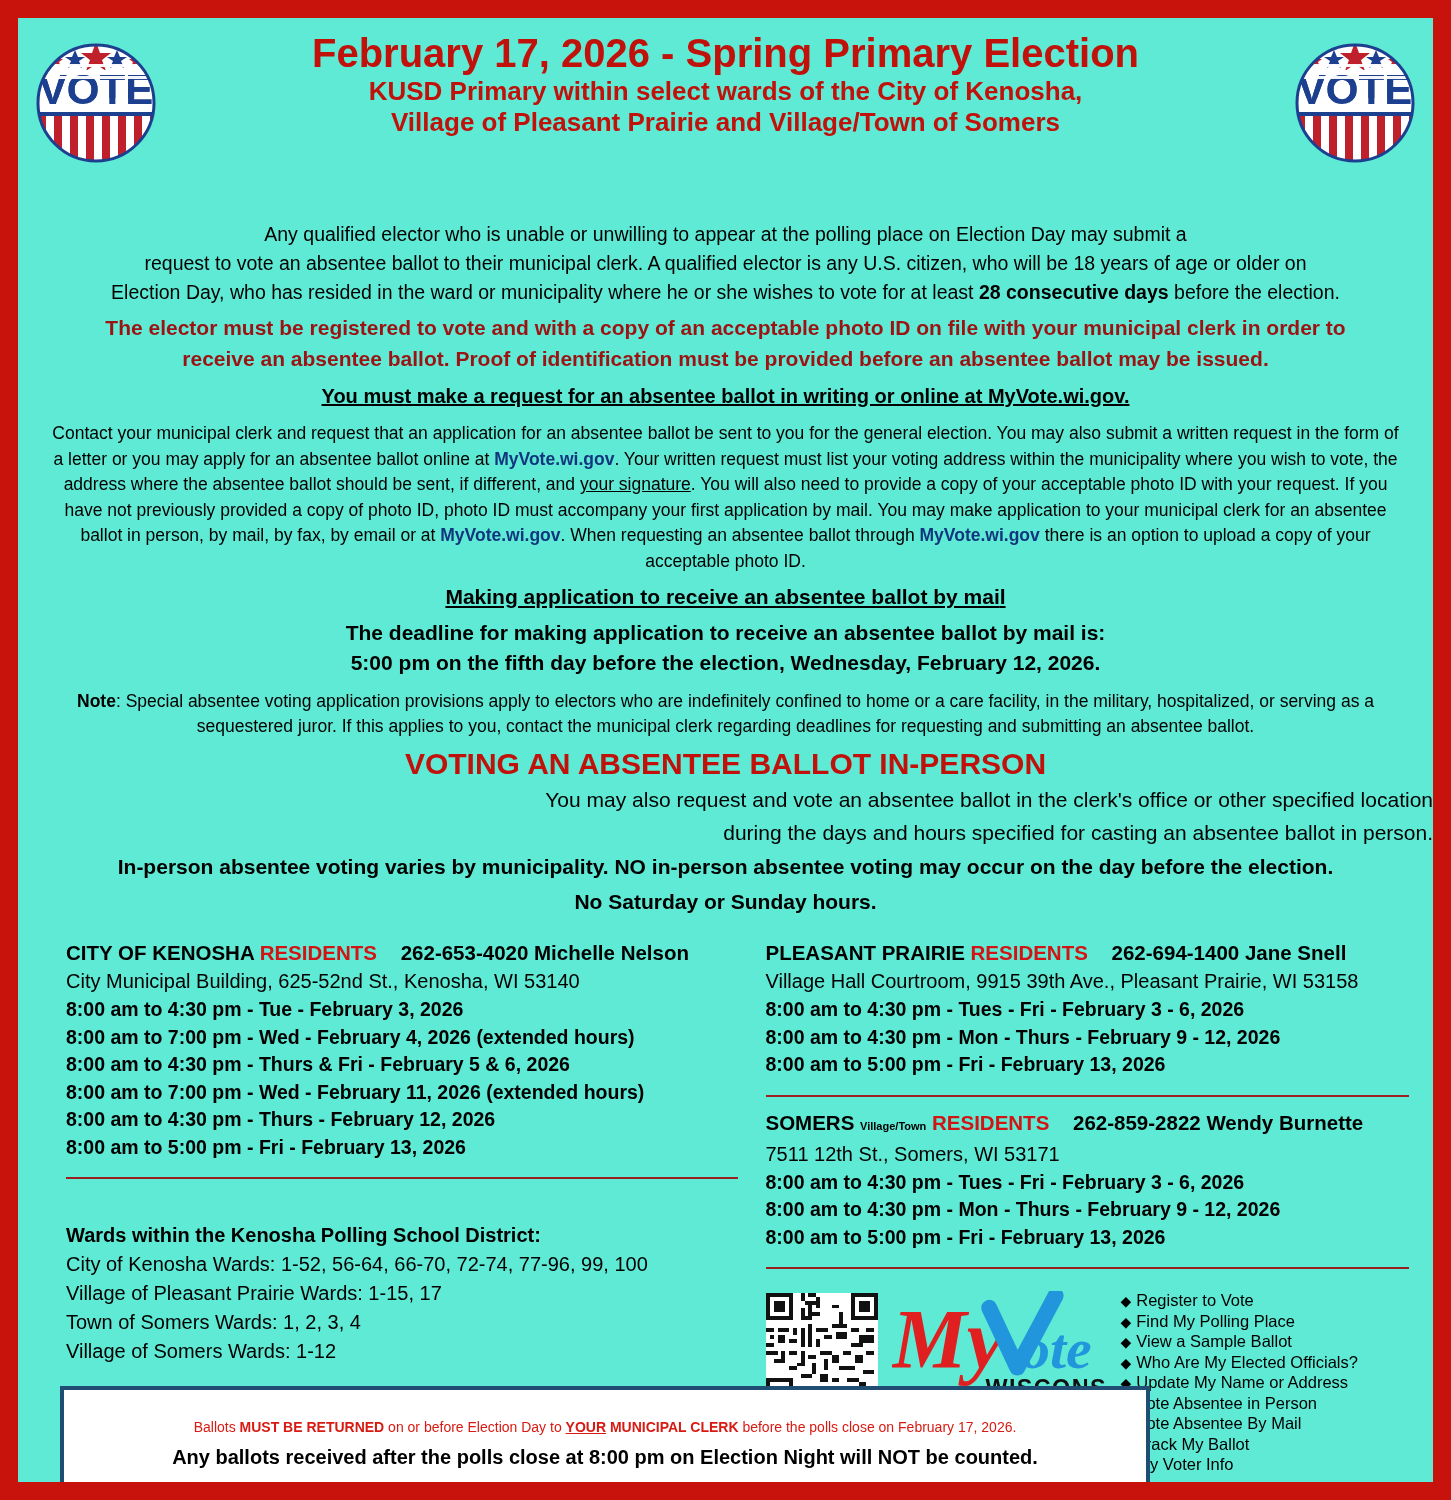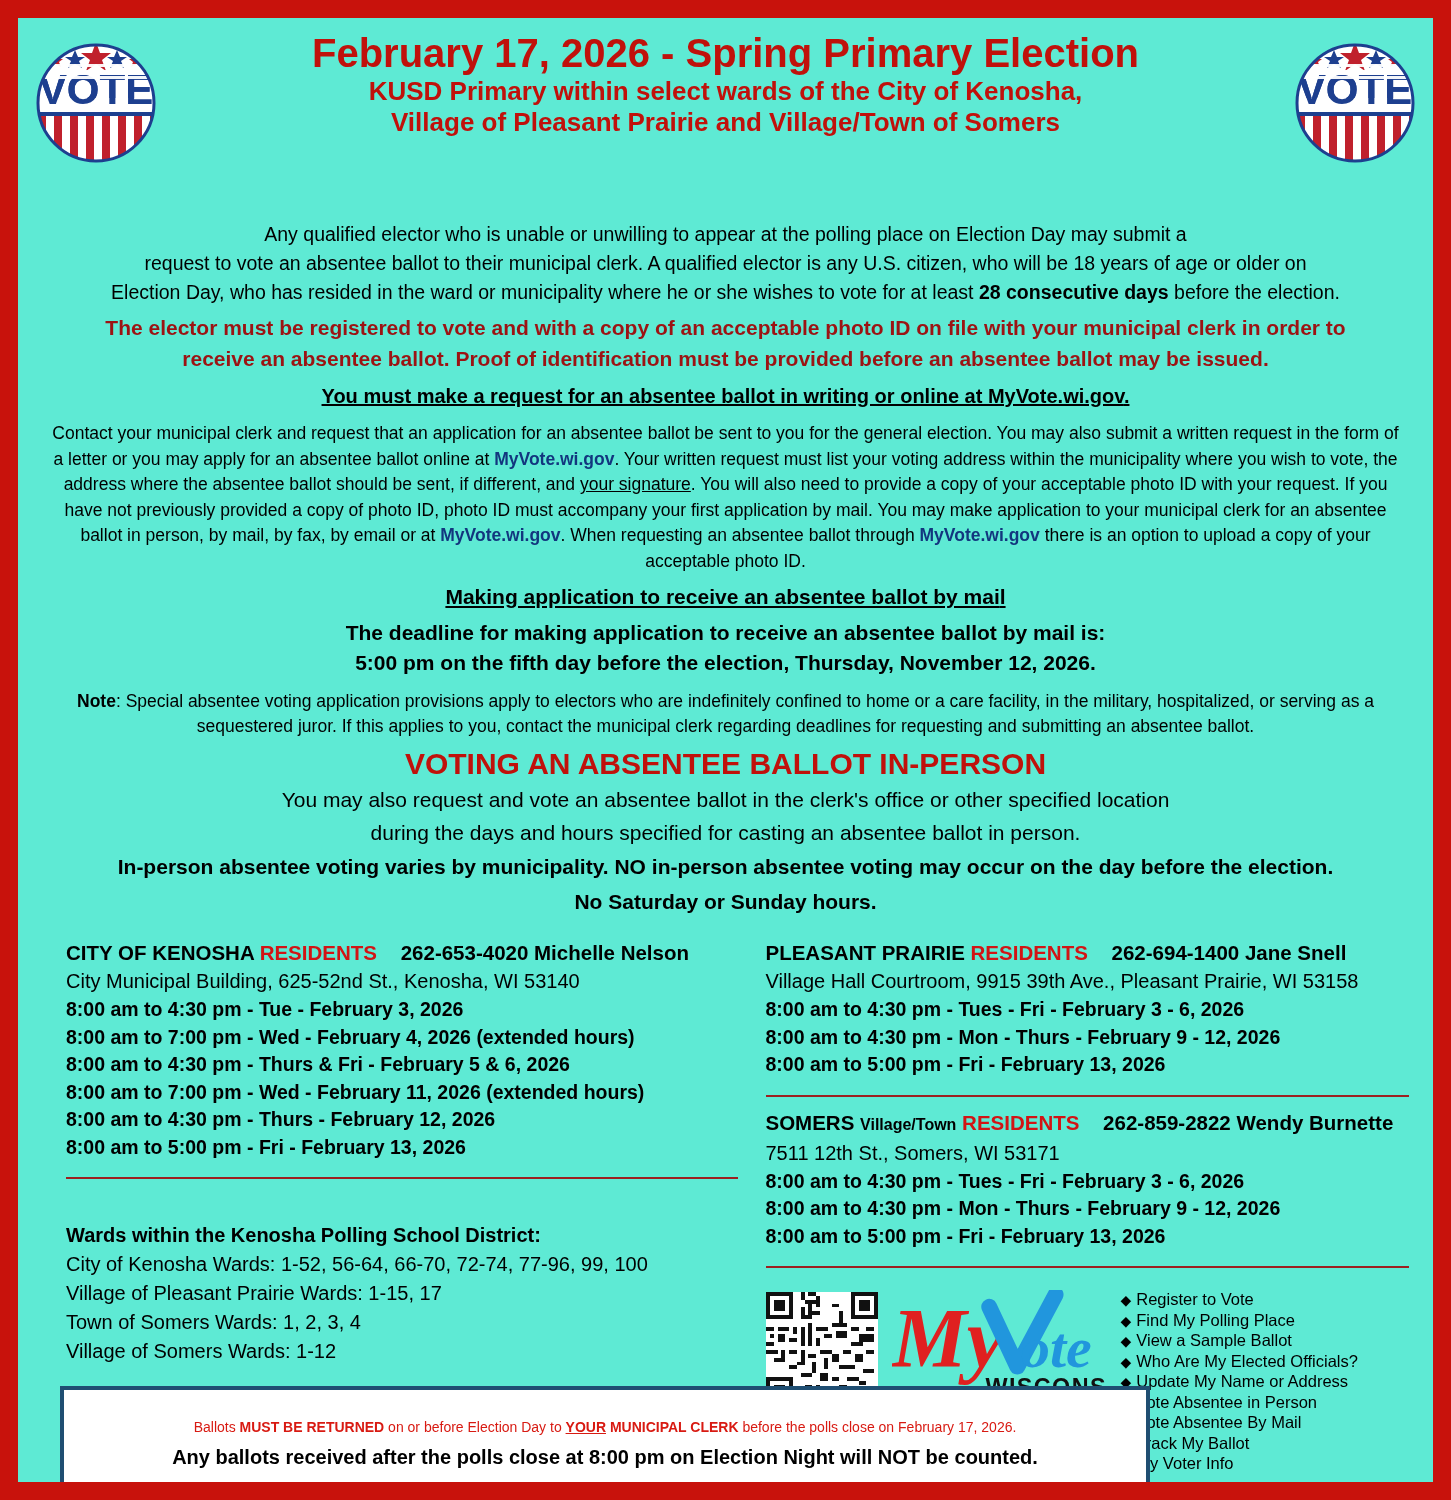--- a/index.html
+++ b/index.html
@@ -66,36 +66,36 @@
     padding-top:9px;
   }
   .p-note{
     font-size:17.5px;line-height:25px;text-align:center;padding:11px 36px 0 36px;
   }
   .p-note b{font-weight:bold;}
   .h-inperson{
     color:#c0110b;font-weight:bold;font-size:30px;text-align:center;padding-top:8px;
   }
   .p-inperson{
-    font-size:21px;line-height:29px;text-align:center;padding-top:4px;
+    font-size:21px;line-height:29px;text-align:right;padding-top:4px;
   }
   .p-inperson2{
     font-weight:bold;font-size:21px;line-height:30px;text-align:center;padding-top:5px;
   }
   
   .cols{
     display:flex;margin-top:22px;padding:0 24px 0 48px;
   }
   .col{width:50%;box-sizing:border-box;}
   .col.right{padding-left:28px;}
   .muni-title{
     font-size:20.5px;font-weight:bold;white-space:nowrap;line-height:28px;
   }
   .muni-title .res{color:#d21414;}
-  .muni-title .small{font-size:16px;}
+  .muni-title .small{font-size:11px;}
   .muni-title .ph{padding-left:18px;}
   .muni-addr{font-size:20px;line-height:29px;font-weight:normal;}
   .muni-hours{font-size:19.5px;line-height:27.5px;font-weight:bold;}
   .hr-red{
     border:0;border-top:2px solid #9c2020;margin:16px 0 0 0;
   }
   .wards{margin-top:42px;}
   .wards .wh{font-size:20px;font-weight:bold;line-height:29px;}
   .wards .wl{font-size:20px;line-height:29px;}
   
@@ -242,21 +242,21 @@
   </div>
 
   <div class="p-head2">
     <span>Making application to receive an absentee ballot by mai</span><span>l</span>
   </div>
   <div class="p-deadline">
     <div>
       <span>The deadline for making application to receive an absentee ballot by mail is</span><span>:</span>
     </div>
     <div>
-      <span>5:00 pm on the fifth day before the election, Thursday, November 12, 2026</span><span>.</span>
+      <span>5:00 pm on the fifth day before the election, Wednesday, February 12, 2026</span><span>.</span>
     </div>
   </div>
 
   <div class="p-note">
     <b>Note</b><span>: Special absentee voting application provisions apply to electors who are indefinitely confined to home or a care facility, in the military, hospitalized, or serving as a sequestered juror. If this applies to you, contact the municipal clerk regarding deadlines for requesting and submitting an absentee ballot.</span>
   </div>
 
   <div class="h-inperson">VOTING AN ABSENTEE BALLOT IN-PERSON</div>
   <div class="p-inperson">You may also request and vote an absentee ballot in the clerk's office or other specified location</div>
   <div class="p-inperson">during the days and hours specified for casting an absentee ballot in person.</div>

